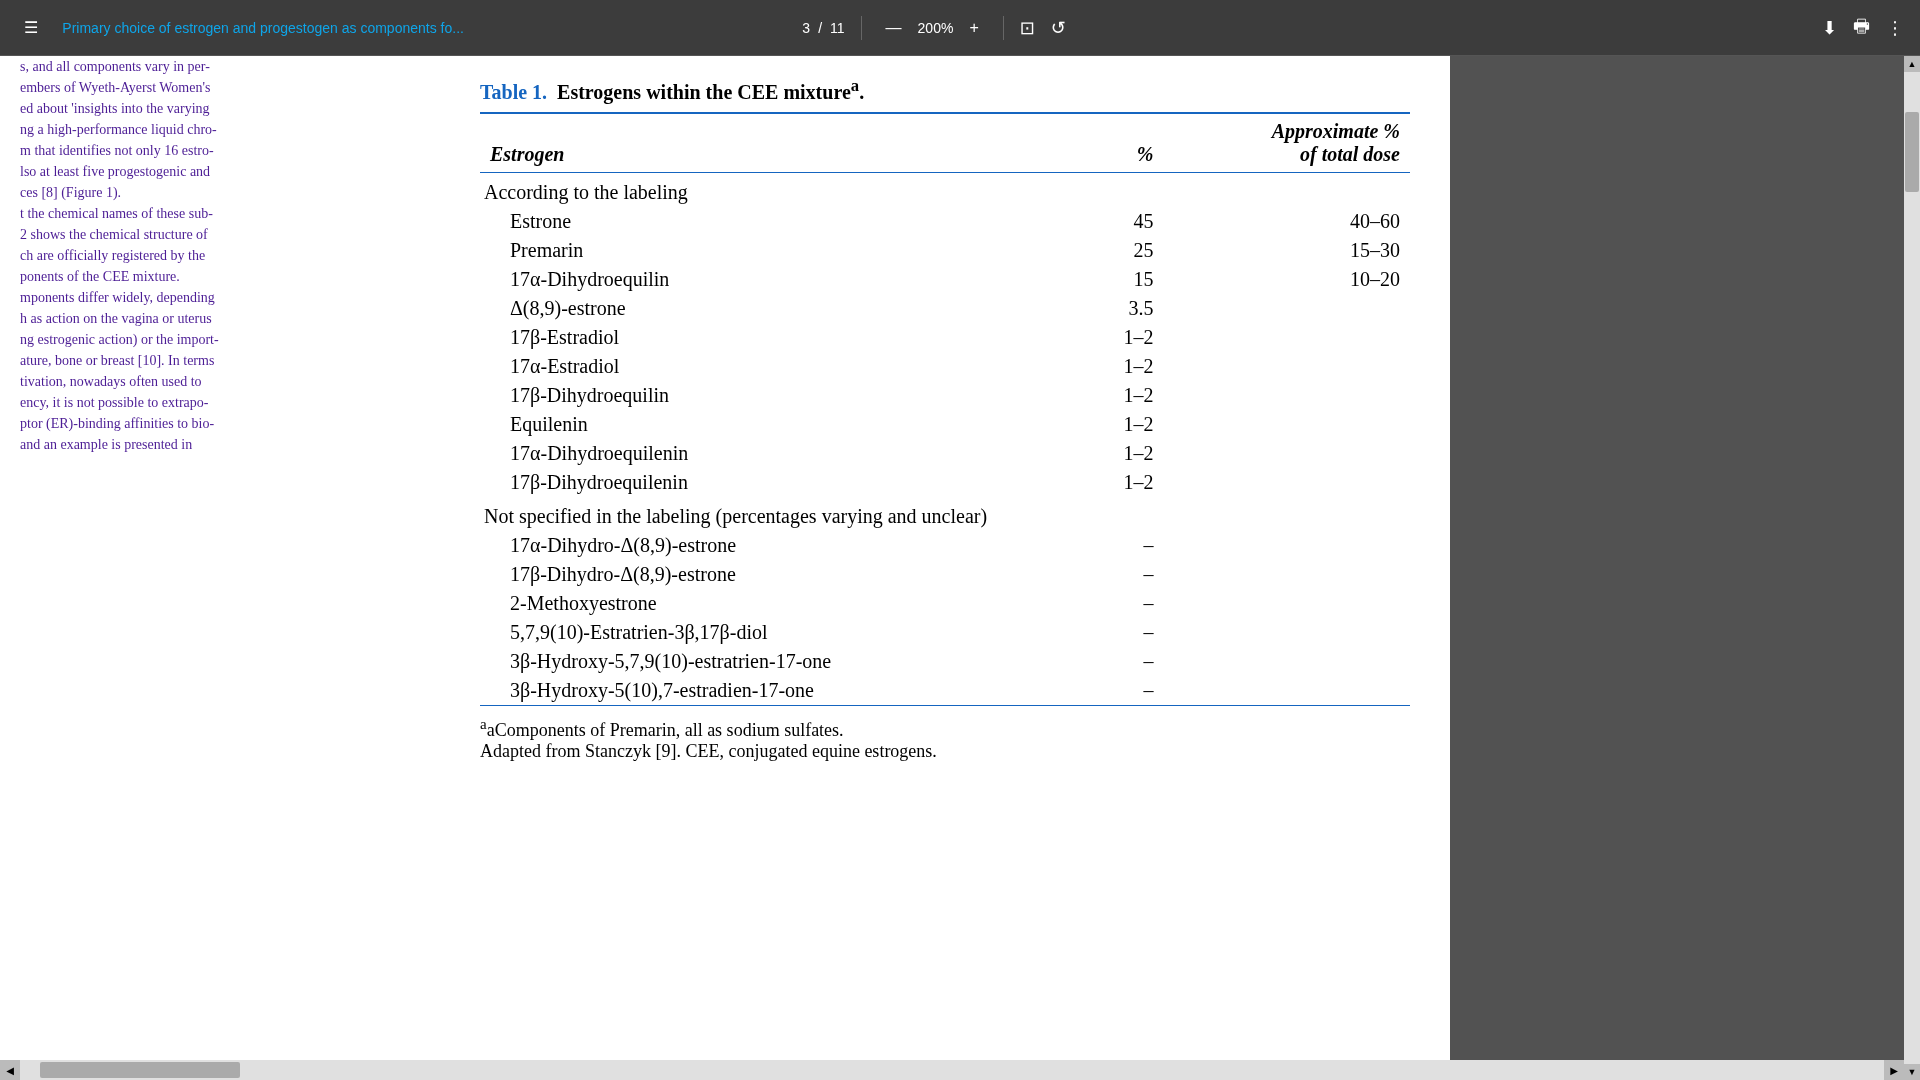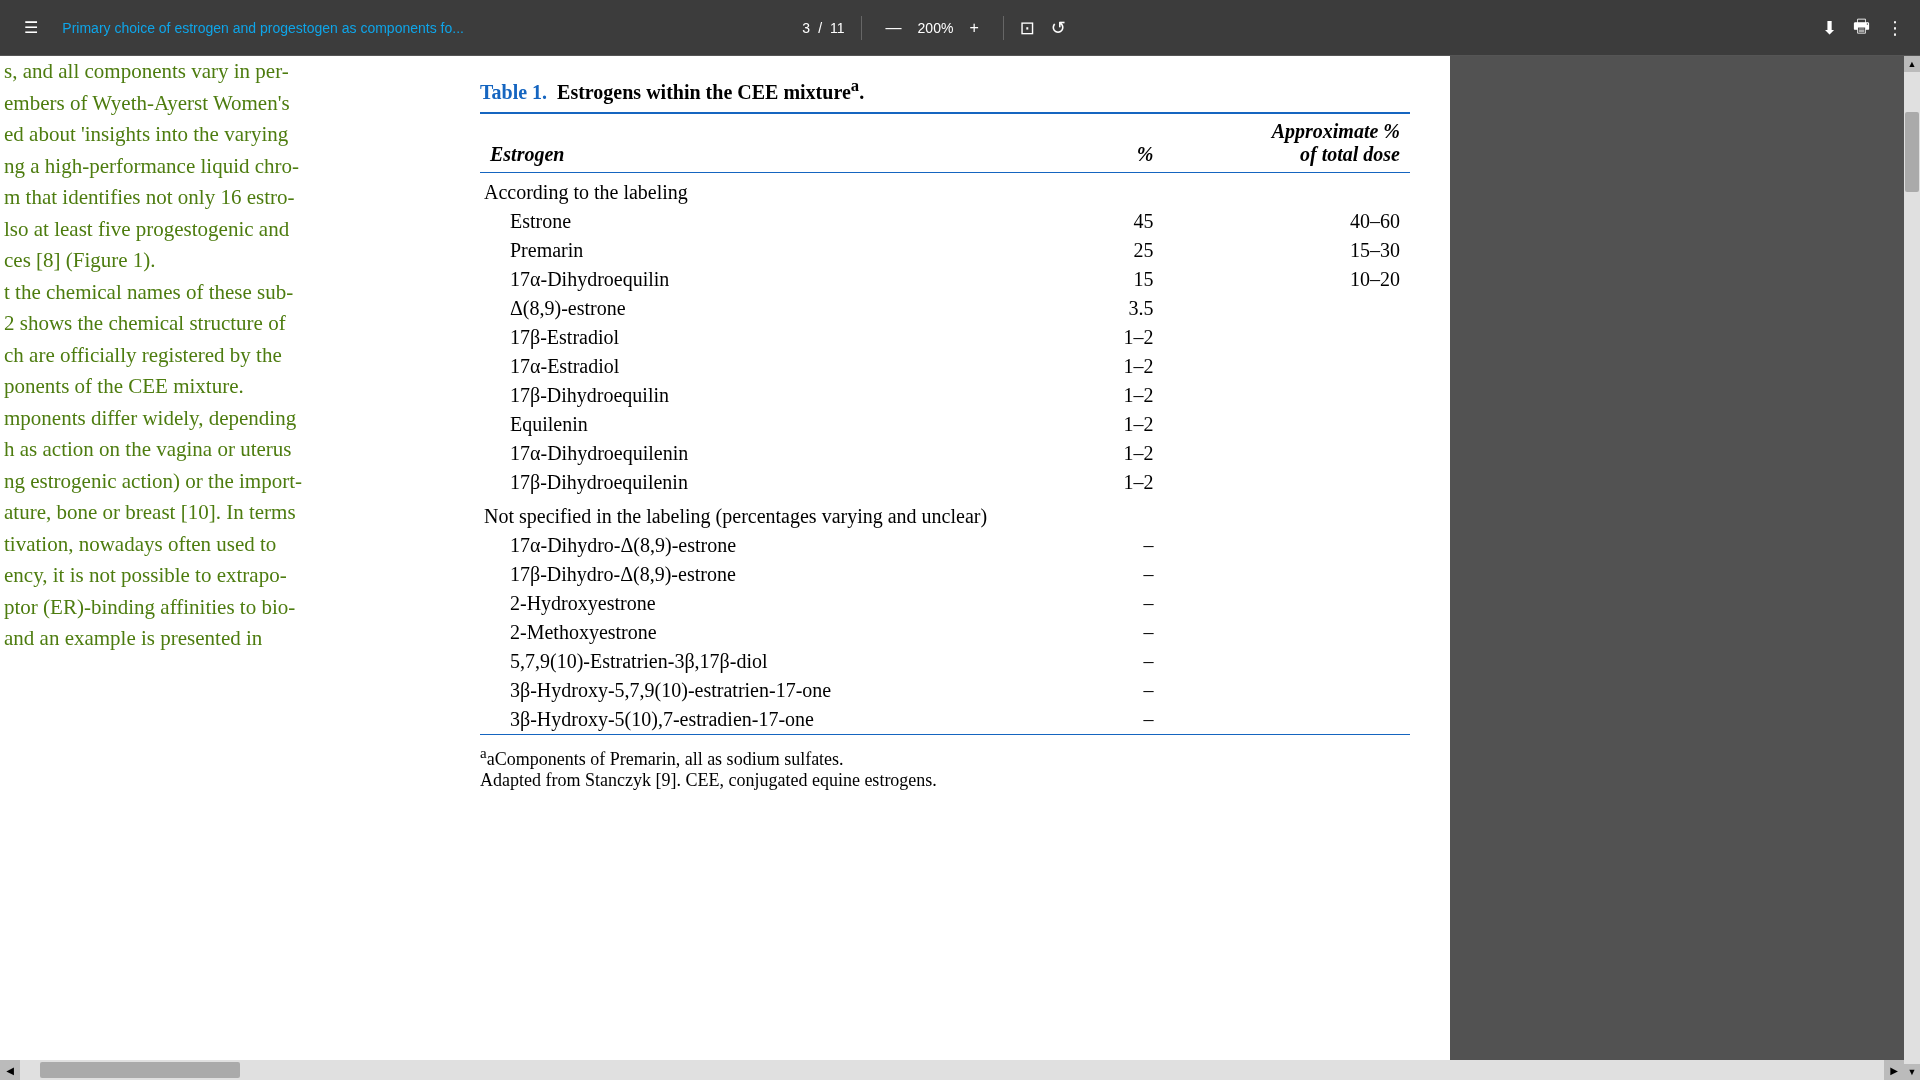--- a/index.html
+++ b/index.html
@@ -78,25 +78,25 @@
       top: 0;
       width: 1450px;
       min-height: 1024px;
       display: flex;
       overflow: hidden;
     }
 
     
     .left-column {
       width: 460px;
-      padding: 0 20px 0 4px;
+      padding: 0 20px 0 20px;
       overflow: hidden;
-      font-size: 21px;
+      font-size: 14px;
       line-height: 1.5;
-      color: #4d7c0f;
+      color: #4c1d95;
       font-family: 'Times New Roman', Times, serif;
       text-align: justify;
     }
 
     
     .right-column {
       flex: 1;
       padding: 20px 40px 20px 20px;
       font-family: 'Times New Roman', Times, serif;
       color: #000;
@@ -397,25 +397,20 @@
               <td class="col-name indented">17α-Dihydro-Δ(8,9)-estrone</td>
               <td class="col-percent">–</td>
               <td class="col-approx"></td>
             </tr>
             <tr class="table-row">
               <td class="col-name indented">17β-Dihydro-Δ(8,9)-estrone</td>
               <td class="col-percent">–</td>
               <td class="col-approx"></td>
             </tr>
             <tr class="table-row">
-              <td class="col-name indented">2-Hydroxyestrone</td>
-              <td class="col-percent">–</td>
-              <td class="col-approx"></td>
-            </tr>
-            <tr class="table-row">
               <td class="col-name indented">2-Methoxyestrone</td>
               <td class="col-percent">–</td>
               <td class="col-approx"></td>
             </tr>
             <tr class="table-row">
               <td class="col-name indented">5,7,9(10)-Estratrien-3β,17β-diol</td>
               <td class="col-percent">–</td>
               <td class="col-approx"></td>
             </tr>
             <tr class="table-row">

